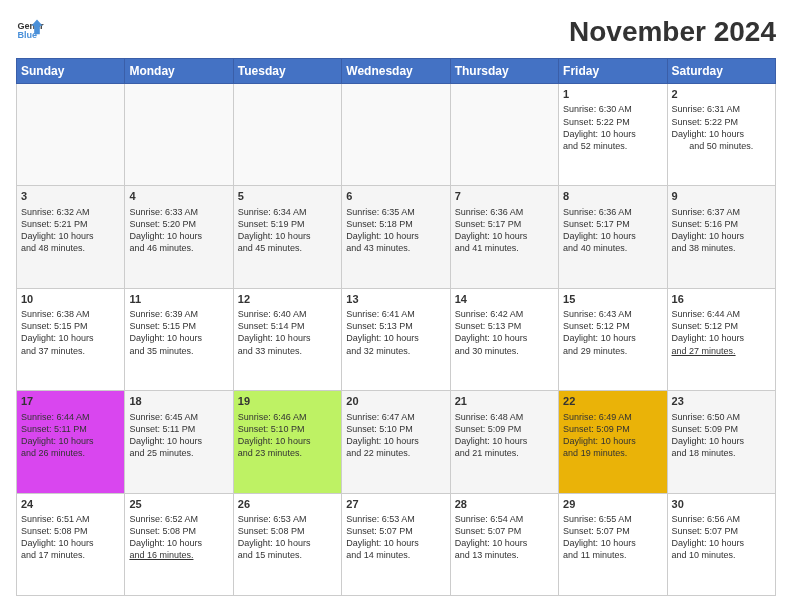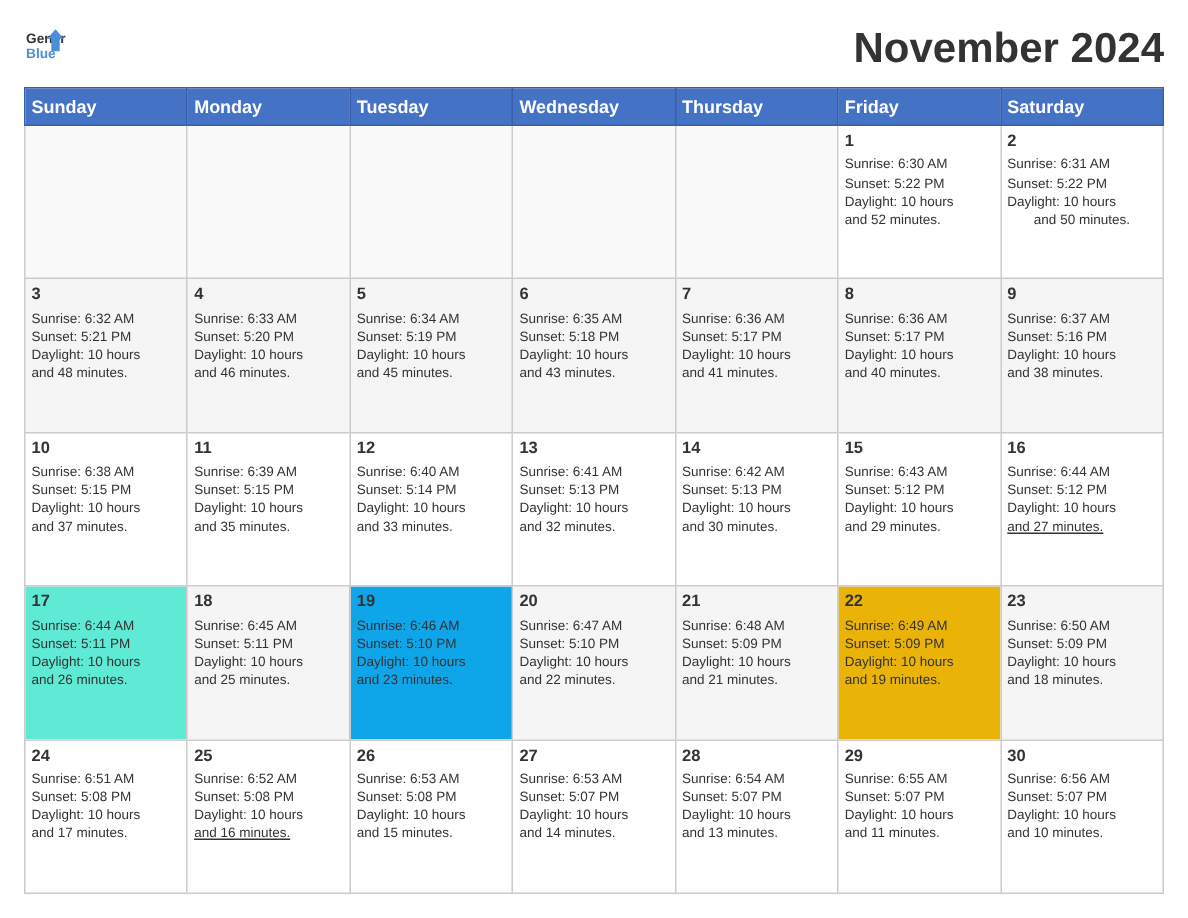--- a/index.html
+++ b/index.html
@@ -231,35 +231,35 @@
           </td>
           <td>
             <span class="day-num">16</span>
             <span class="cell-text" style="display: block;">Sunrise: 6:44 AM</span>
             <span class="cell-text" style="display: block;">Sunset: 5:12 PM</span>
             <span class="cell-text" style="display: block;">Daylight: 10 hours</span>
             <span class="cell-text" style="display: block; text-decoration: underline;">and 27 minutes.</span>
           </td>
         </tr>
         <tr style="background: rgb(245, 245, 245);">
-          <td style="background: #5eead4;">
+          <td style="background: #d946ef;">
             <span class="day-num">17</span>
             <span class="cell-text" style="display: block;">Sunrise: 6:44 AM</span>
             <span class="cell-text" style="display: block;">Sunset: 5:11 PM</span>
             <span class="cell-text" style="display: block;">Daylight: 10 hours</span>
             <span class="cell-text" style="display: block;">and 26 minutes.</span>
           </td>
           <td style="background: rgb(245, 245, 245);">
             <span class="day-num">18</span>
             <span class="cell-text" style="display: block;">Sunrise: 6:45 AM</span>
             <span class="cell-text" style="display: block;">Sunset: 5:11 PM</span>
             <span class="cell-text" style="display: block;">Daylight: 10 hours</span>
             <span class="cell-text" style="display: block;">and 25 minutes.</span>
           </td>
-          <td style="background: #0ea5e9;">
+          <td style="background: #bef264;">
             <span class="day-num">19</span>
             <span class="cell-text" style="display: block;">Sunrise: 6:46 AM</span>
             <span class="cell-text" style="display: block;">Sunset: 5:10 PM</span>
             <span class="cell-text" style="display: block;">Daylight: 10 hours</span>
             <span class="cell-text" style="display: block;">and 23 minutes.</span>
           </td>
           <td style="background: rgb(245, 245, 245);">
             <span class="day-num">20</span>
             <span class="cell-text" style="display: block;">Sunrise: 6:47 AM</span>
             <span class="cell-text" style="display: block;">Sunset: 5:10 PM</span>

